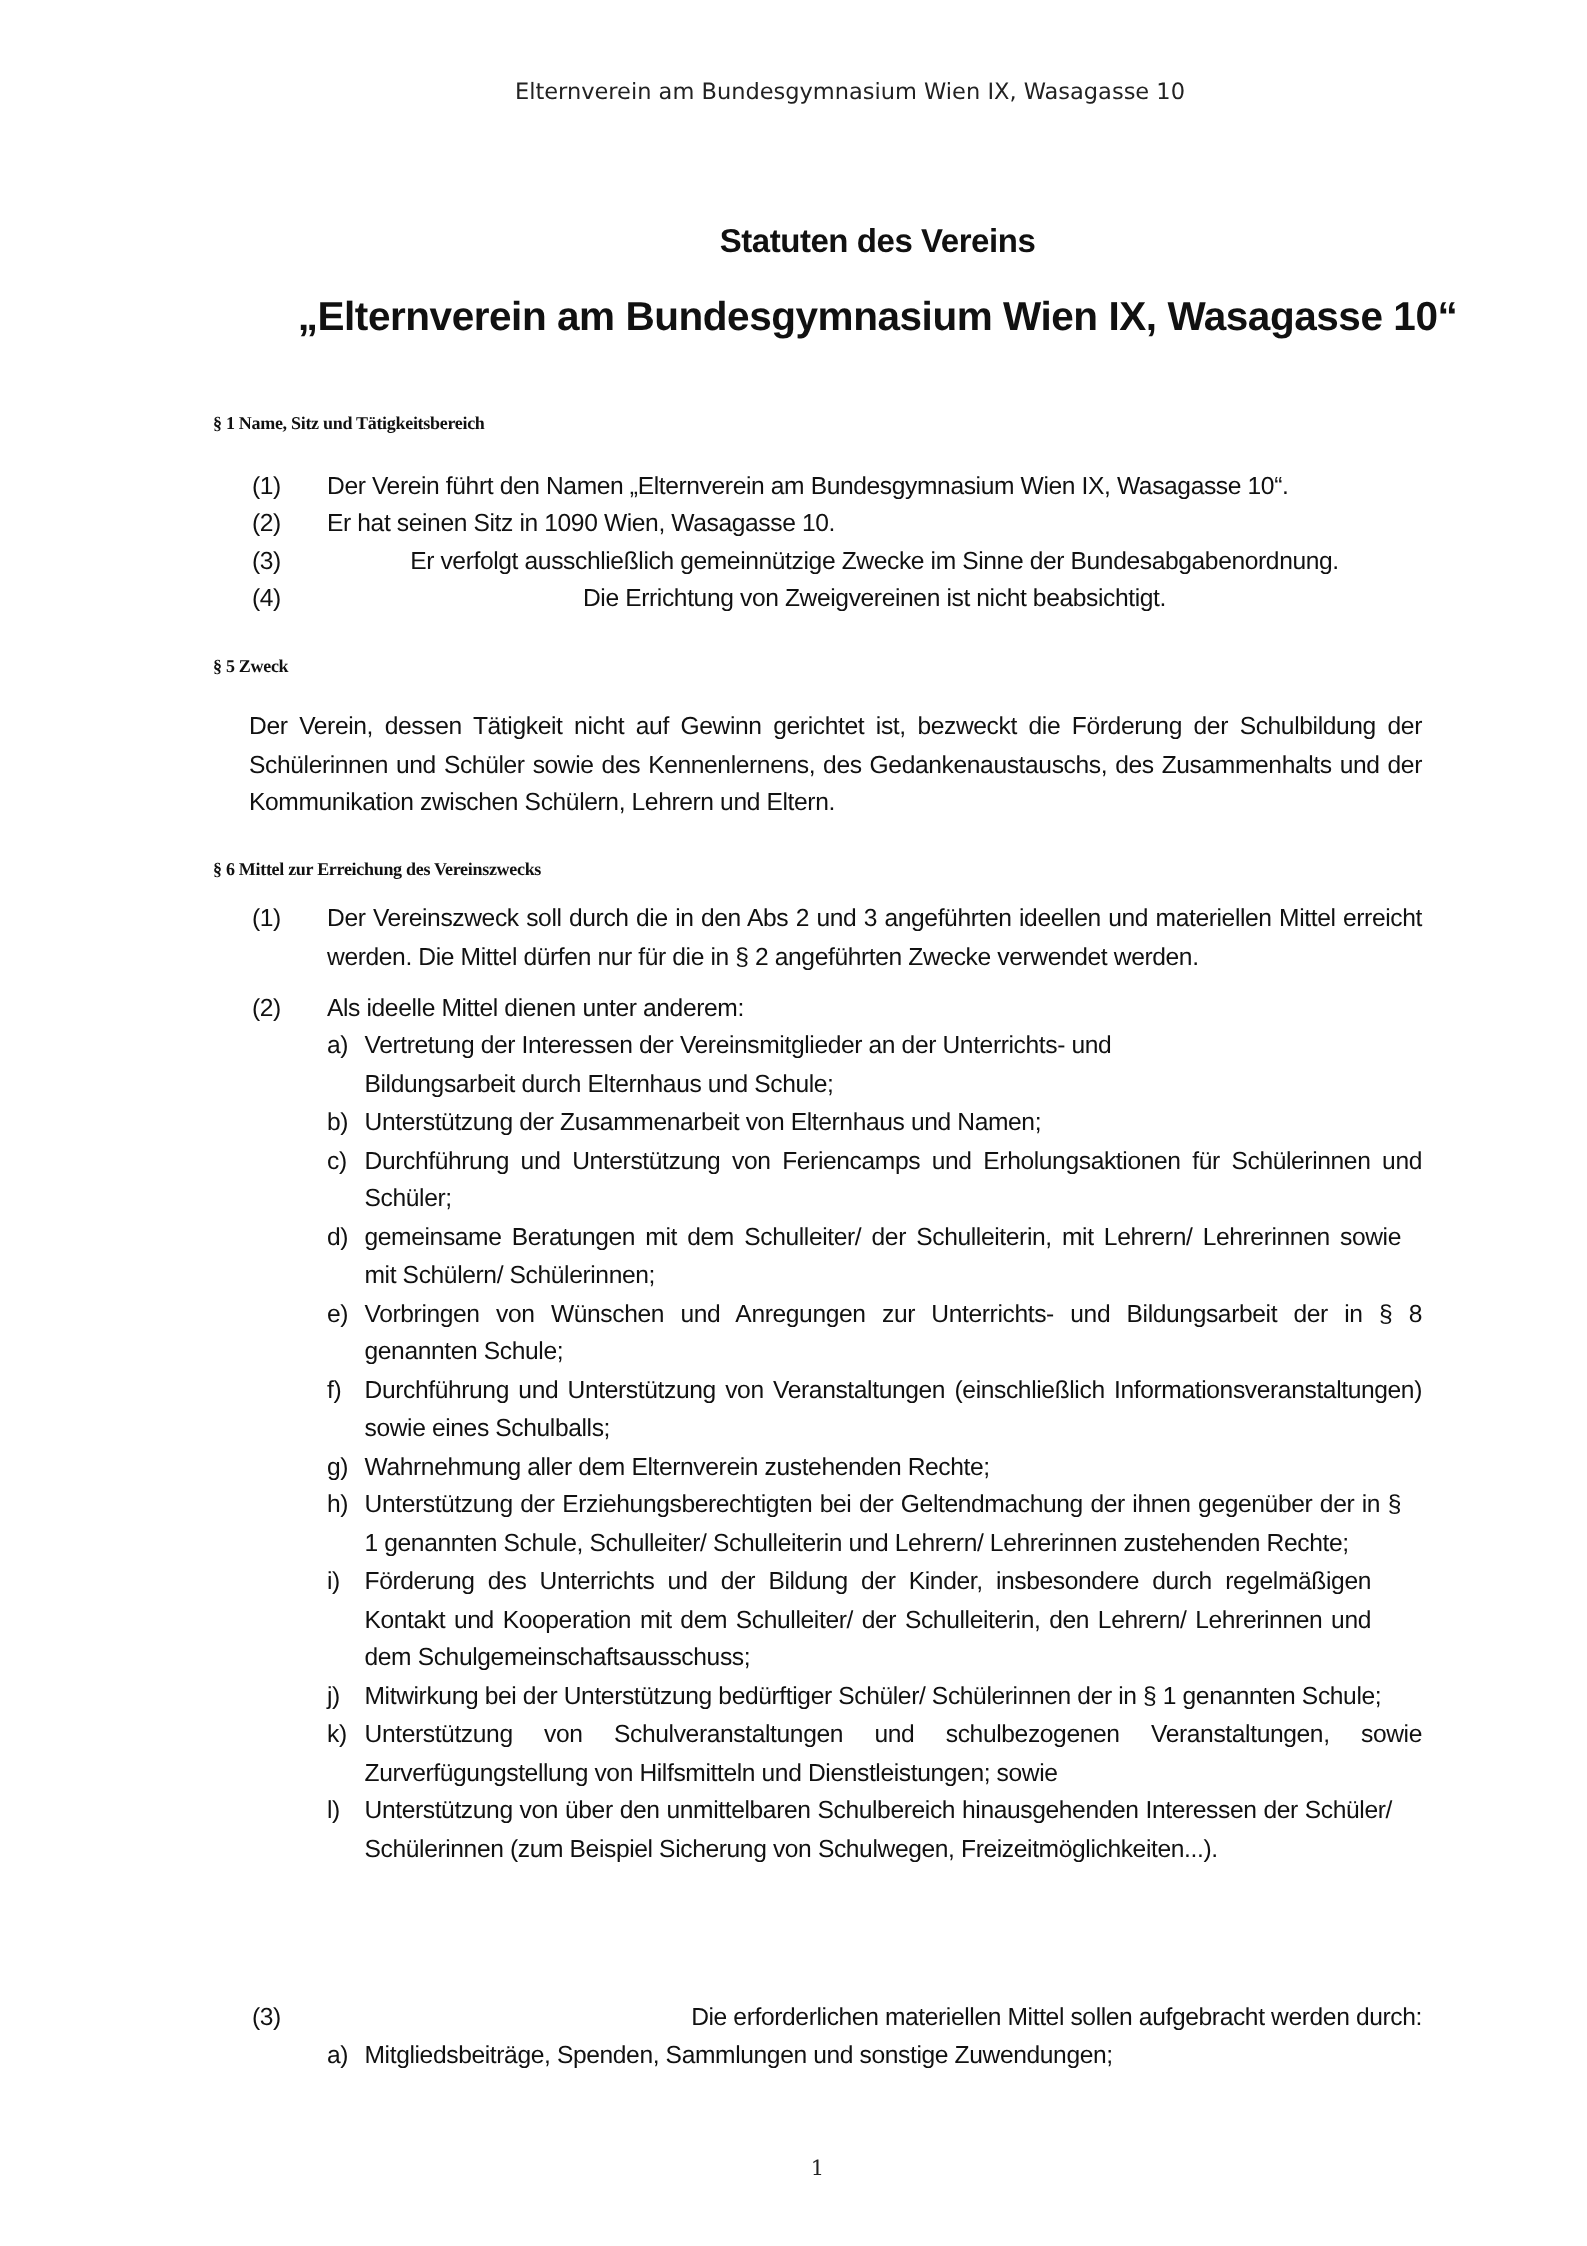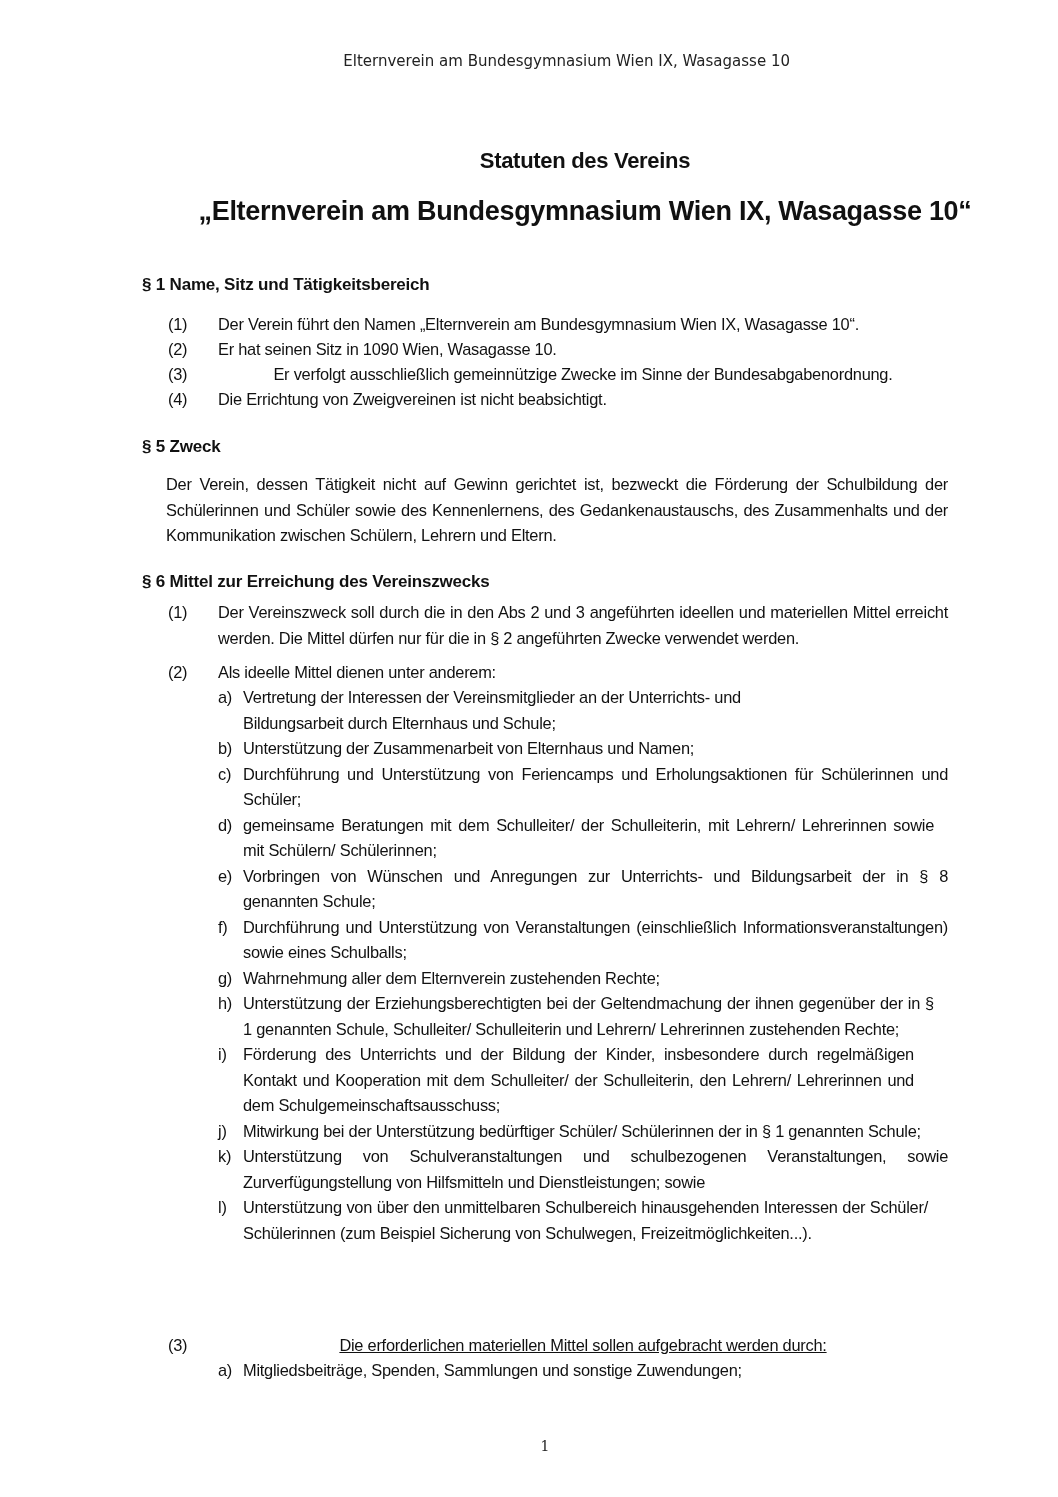--- a/index.html
+++ b/index.html
@@ -12,21 +12,21 @@
   .title {
     position: absolute; left: 0; width: 1058px; text-align: center;
     font-family: "Liberation Sans", sans-serif; font-weight: bold; color: #111;
     letter-spacing: -0.3px;
     padding-left: 40px;
   }
   .title-1 { top: 148px; font-size: 22px; }
   .title-2 { top: 196px; font-size: 27px; }
   .heading {
     position: absolute; left: 126px;
-    font-family: Liberation Sans, sans-serif; font-weight: bold; font-size: 17px; color: #111;
+    font-family: Liberation Serif, serif; font-weight: bold; font-size: 12px; color: #111;
     letter-spacing: -0.2px;
   }
   .txt {
     font-family: "Liberation Sans", sans-serif; font-size: 16.4px; color: #111;
     letter-spacing: -0.25px; line-height: 25.5px;
   }
   .num-item { position: absolute; left: 152px; width: 780px; display: flex; }
   .num-item .num { width: 50px; flex: none; }
   .num-item .body { flex: 1; text-align: justify; }
   .para { position: absolute; left: 150px; width: 782px; text-align: justify; }
@@ -59,21 +59,21 @@
   <div class="num-item txt" style="top:337px;">
     <span class="num">(2)</span>
     <span class="body" style="text-align:left;">Er hat seinen Sitz in 1090 Wien, Wasagasse 10.</span>
   </div>
   <div class="num-item txt" style="top:362px;">
     <span class="num">(3)</span>
     <span class="body" style="text-align:center;">Er verfolgt ausschließlich gemeinnützige Zwecke im Sinne der Bundesabgabenordnung.</span>
   </div>
   <div class="num-item txt" style="top:387px;">
     <span class="num">(4)</span>
-    <span class="body" style="text-align:left;">Die Errichtung von Zweigvereinen ist nicht beabsichtigt.</span>
+    <span class="body" style="text-align:center;">Die Errichtung von Zweigvereinen ist nicht beabsichtigt.</span>
   </div>
 
   <div class="heading" style="top:437px;">§ 5 Zweck</div>
   <div class="para txt" style="top:472px;">Der Verein, dessen Tätigkeit nicht auf Gewinn gerichtet ist, bezweckt die Förderung der Schulbildung der Schülerinnen und Schüler sowie des Kennenlernens, des Gedankenaustauschs, des Zusammenhalts und der Kommunikation zwischen Schülern, Lehrern und Eltern.</div>
 
   <div class="heading" style="top:572px;">§ 6 Mittel zur Erreichung des Vereinszwecks</div>
 
   <div class="num-item txt" style="top:600px;">
     <span class="num">(1)</span>
     <span class="body">Der Vereinszweck soll durch die in den Abs 2 und 3 angeführten ideellen und materiellen Mittel erreicht werden. Die Mittel dürfen nur für die in § 2 angeführten Zwecke verwendet werden.</span>
@@ -130,21 +130,21 @@
       <span class="body">Unterstützung von Schulveranstaltungen und schulbezogenen Veranstaltungen, sowie Zurverfügungstellung von Hilfsmitteln und Dienstleistungen; sowie</span>
     </div>
     <div class="sub-item">
       <span class="letter">l)</span>
       <span class="body" style="padding-right:20px;">Unterstützung von über den unmittelbaren Schulbereich hinausgehenden Interessen der Schüler/ Schülerinnen (zum Beispiel Sicherung von Schulwegen, Freizeitmöglichkeiten...).</span>
     </div>
   </div>
 
   <div class="num-item txt" style="top:1333px;">
     <span class="num">(3)</span>
-    <span class="body" style="text-align:center;text-decoration:underline;">Die erforderlichen materiellen Mittel sollen aufgebracht werden durch:</span>
+    <span class="body" style="text-align:right;">Die erforderlichen materiellen Mittel sollen aufgebracht werden durch:</span>
   </div>
 
   <div class="sub-list txt" style="top:1358px;">
     <div class="sub-item">
       <span class="letter">a)</span>
       <span class="body left">Mitgliedsbeiträge, Spenden, Sammlungen und sonstige Zuwendungen;</span>
     </div>
   </div>
 
   <div class="page-number">1</div>

